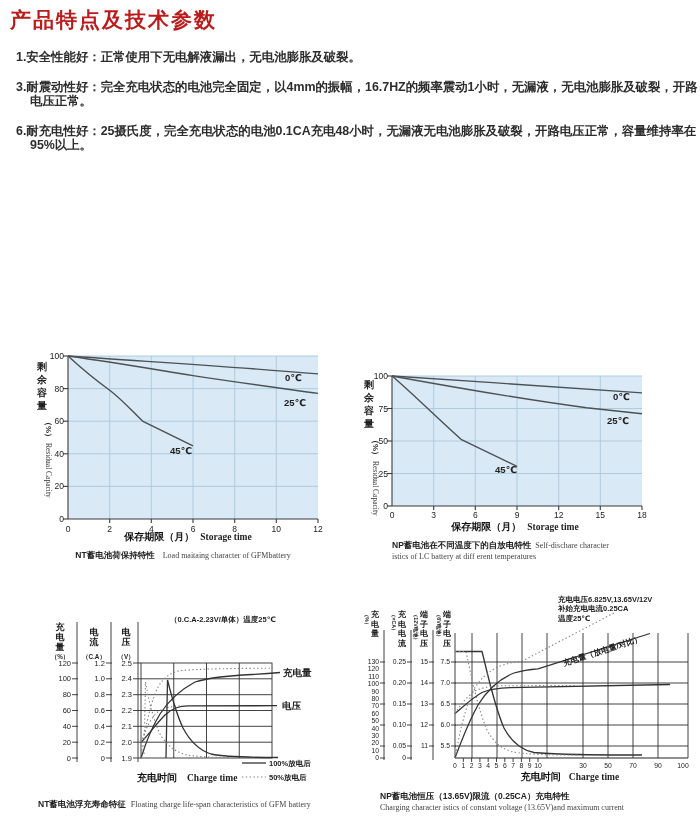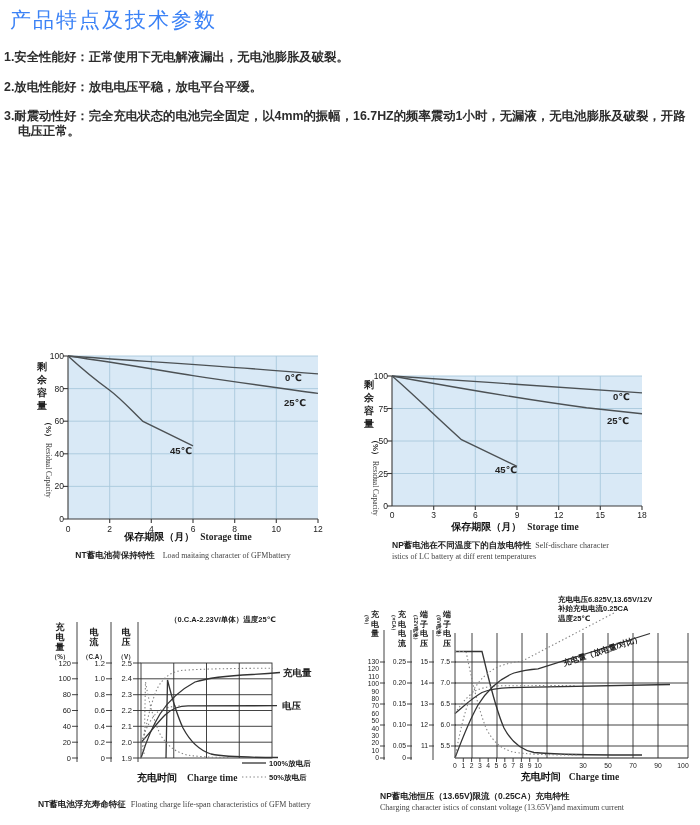--- a/index.html
+++ b/index.html
@@ -1,20 +1,20 @@
 <!DOCTYPE html>
 <html><head>
 <meta charset="utf-8">
 <style>
   html,body{margin:0;padding:0}
   body{width:700px;height:825px;background:#ffffff;position:relative;
        font-family:"Liberation Sans","DejaVu Sans",sans-serif;color:#2d2d2d}
-  .page-title{position:absolute;left:10px;top:6px;font-size:21px;font-weight:normal;
-              color:#3b82f6;letter-spacing:2px}
-  .features{position:absolute;left:4px;top:50px;width:684px}
+  .page-title{position:absolute;left:10px;top:6px;font-size:21px;font-weight:bold;
+              color:#b91c1c;letter-spacing:2px}
+  .features{position:absolute;left:16px;top:50px;width:684px}
   .feat{font-size:12.4px;font-weight:bold;color:#2d2d2d;line-height:14.6px;
         margin-bottom:15px;padding-left:14px;text-indent:-14px}
   svg.chart{position:absolute;overflow:visible}
   .bluebg{fill:#d9e9f6}
   .bgrid line{stroke:#a9c8dd;stroke-width:0.9}
   .axis line{stroke:#3a3a3a;stroke-width:1.1}
   .curve{fill:none;stroke:#4c5154;stroke-width:1.4}
   .tk{font-size:8.5px;fill:#222}
   .tk7{font-size:7.5px;fill:#222}
   .tk6{font-size:6.8px;fill:#222}
@@ -39,22 +39,22 @@
 </style>
 </head>
 <body>
 
 <div>
 
   <div class="page-title">产品特点及技术参数</div>
 
   <div class="features">
     <div class="feat">1.安全性能好：正常使用下无电解液漏出，无电池膨胀及破裂。</div>
-    <div class="feat">2.放电性能好：放电电压平稳，放电平台平缓。</div>
     <div class="feat">3.耐震动性好：完全充电状态的电池完全固定，以4mm的振幅，16.7HZ的频率震动1小时，无漏液，无电池膨胀及破裂，开路电压正常。</div>
+    <div class="feat">6.耐充电性好：25摄氏度，完全充电状态的电池0.1CA充电48小时，无漏液无电池膨胀及破裂，开路电压正常，容量维持率在95%以上。</div>
   </div>
 
   <svg class="chart" style="left:28px;top:346px" width="310" height="232" viewBox="0 0 310 232">
     <rect class="bluebg" x="40" y="10" width="250" height="163"></rect>
     <g class="bgrid">
       <line x1="40" y1="10" x2="290" y2="10"></line>
         <line x1="40" y1="42.6" x2="290" y2="42.6"></line>
       <line x1="40" y1="75.2" x2="290" y2="75.2"></line>
         <line x1="40" y1="107.8" x2="290" y2="107.8"></line>
       <line x1="40" y1="140.4" x2="290" y2="140.4"></line>

